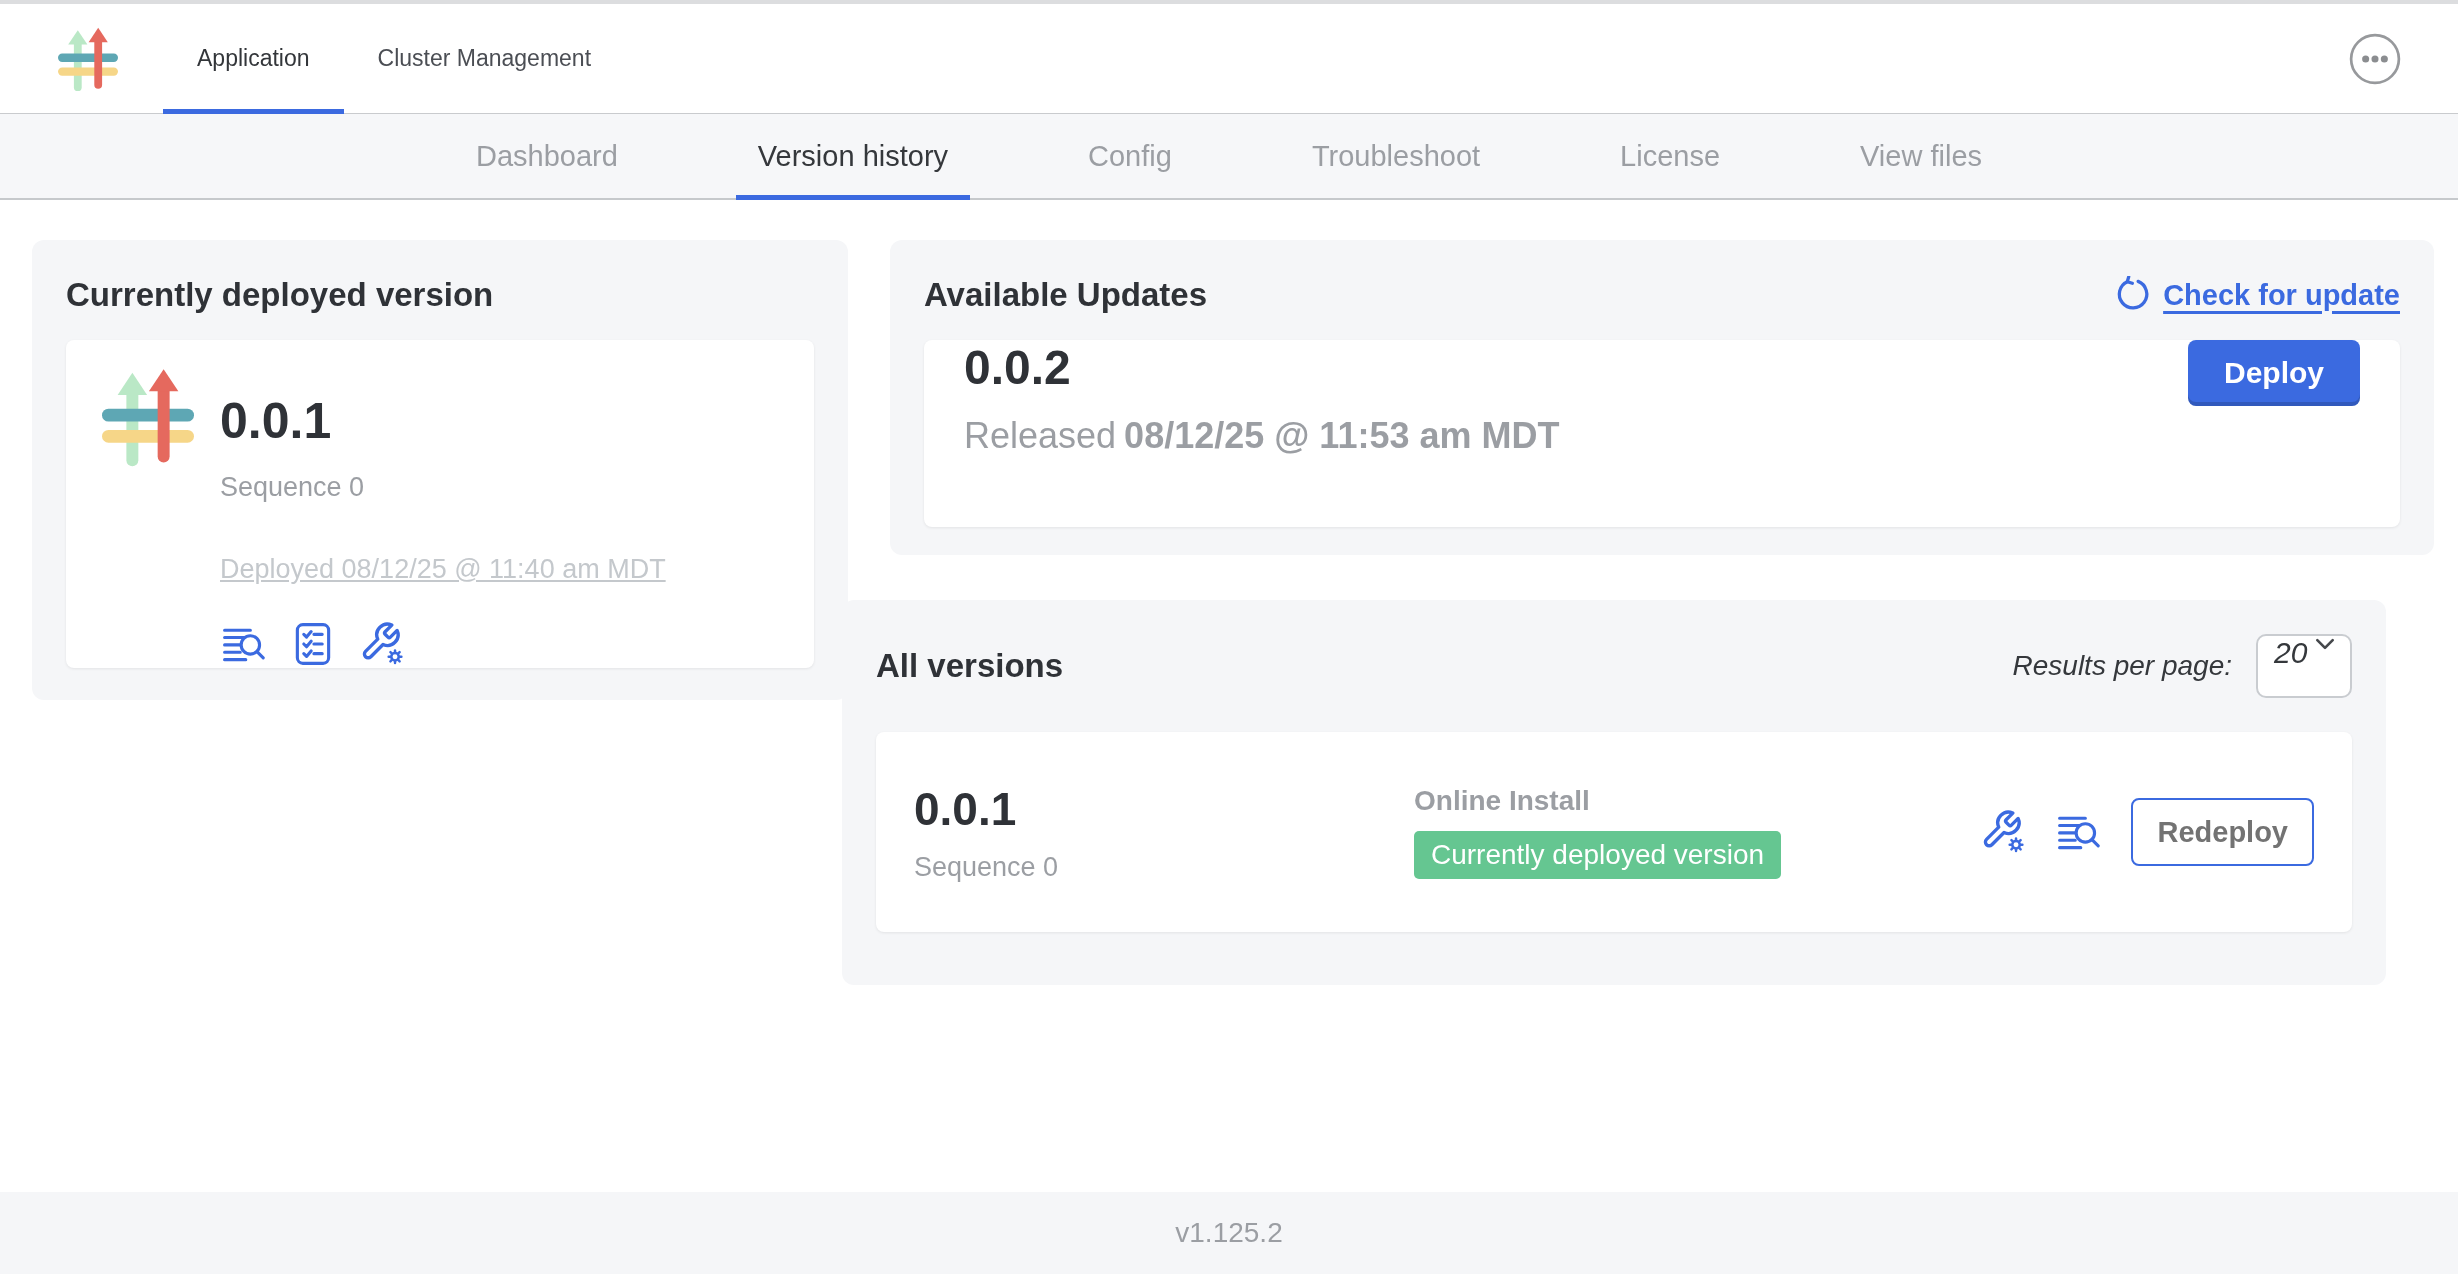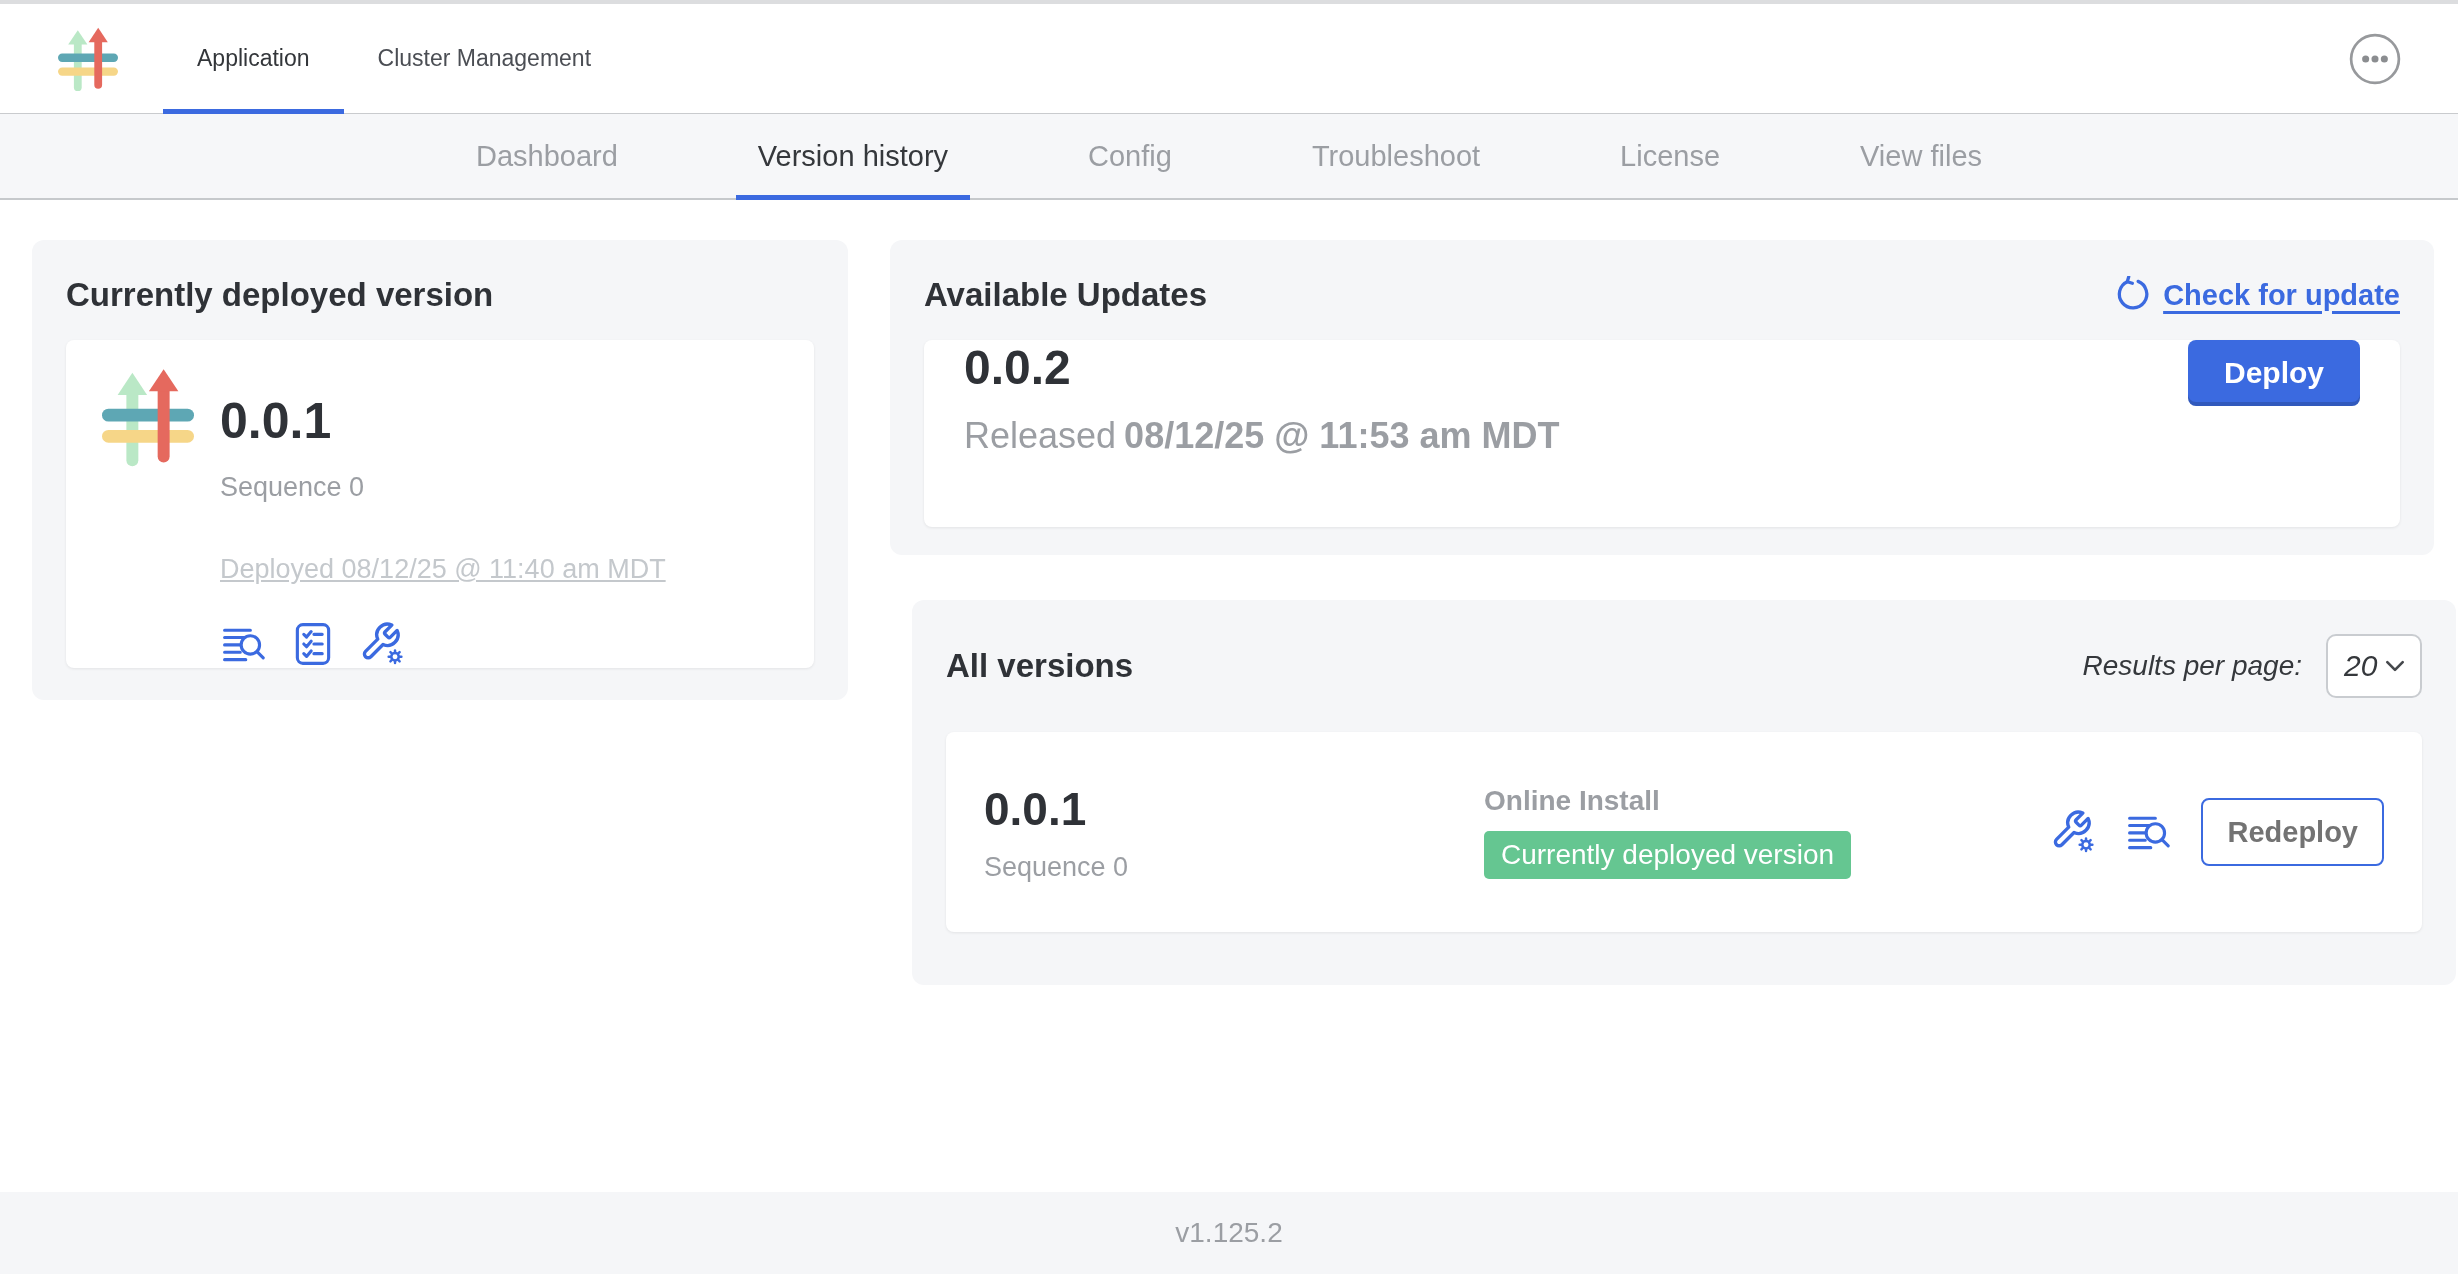--- a/index.html
+++ b/index.html
@@ -90,27 +90,27 @@
   .released-line .date { font-weight: 700; margin-left: 8px; }
   .deploy-btn {
     margin-left: auto; height: 66px; padding: 0 36px;
     background: #3b6ae0; color: #fff; font-size: 30px; font-weight: 700;
     font-family: "Liberation Sans", sans-serif;
     border: none; border-radius: 8px; cursor: pointer;
     box-shadow: inset 0 -4px 0 rgba(0,0,0,0.16);
   }
 
   
-  .card-versions { left: 912px; top: 400px; width: 1544px; height: 385px; }
+  .card-versions { left: 842px; top: 400px; width: 1544px; height: 385px; }
   .results-group { display: flex; align-items: center; gap: 24px; font-style: italic; }
   .results-label { font-size: 28px; color: #35383c; }
   .select-box {
     width: 96px; height: 64px; background: #fff;
     border: 2px solid #c9ccd0; border-radius: 10px;
-    display: flex; align-items: center; justify-content: space-between;
+    display: flex; justify-content: space-between;
     padding: 0 14px 0 16px; font-size: 30px; color: #35383c; cursor: pointer;
   }
   .select-box svg { width: 22px; height: 16px; }
   .version-row { margin-top: 34px; height: 200px; display: flex; align-items: center; padding: 0 38px; }
   .row-version-col { width: 470px; }
   .row-version-col .big-version { font-size: 46px; }
   .row-version-col .seq-text { margin-top: 16px; }
   .row-mid-col { margin-left: 30px; }
   .install-type { font-size: 28px; font-weight: 700; color: #9b9ea3; }
   .badge {

